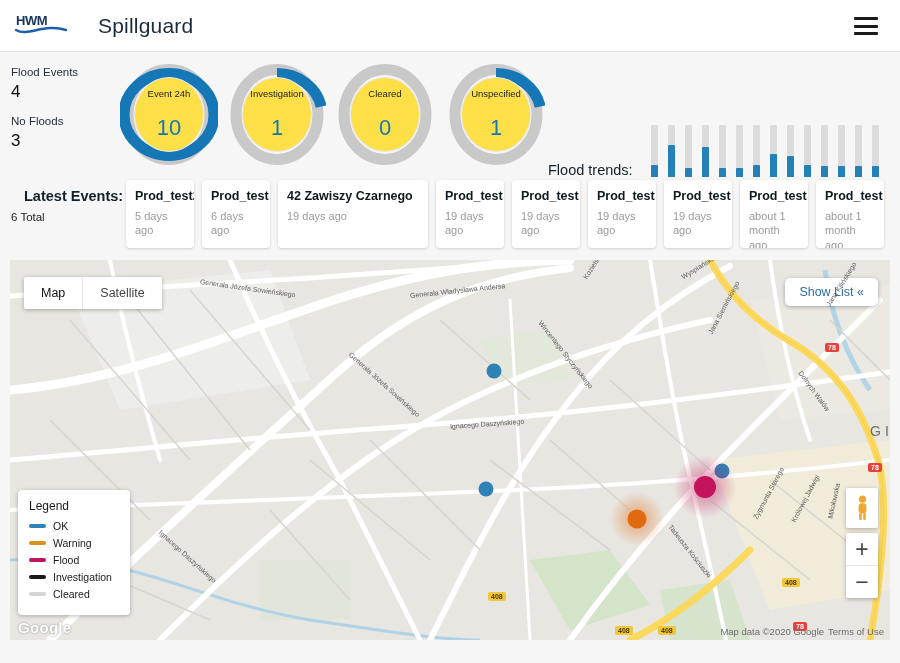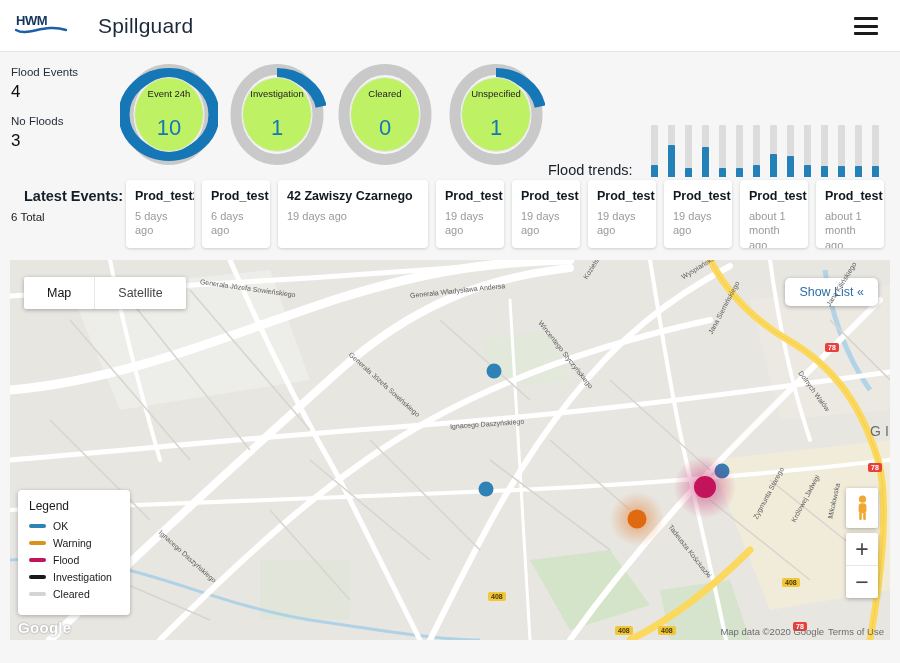--- a/index.html
+++ b/index.html
@@ -38,21 +38,21 @@
   .flood-counts { position: absolute; left: 11px; top: 14px; width: 110px; }
   .fc-label { font-size: 11.5px; color: #26303a; margin-bottom: 4px; }
   .fc-value { font-size: 17px; color: #0d0d0d; font-weight: 400; margin-bottom: 13px; }
 
   .donut { position: absolute; top: 10px; width: 98px; height: 105px; }
   .donut svg { position: absolute; left: 0; top: 0; }
   .donut .inner {
     position: absolute; left: 14px; top: 15px; width: 70px; height: 75px;
     border-radius: 50%/50%;
     display: flex; flex-direction: column; align-items: center; justify-content: center;
-    background: #bef264; border: 1px solid #e7e7e7; gap: 15px;
+    background: #fde047; border: 1px solid #e7e7e7; gap: 15px;
   }
   .donut .dtitle { font-size: 9.5px; color: #222; line-height: 1; white-space: nowrap; }
   .donut .dval { font-size: 22px; color: #1577b5; line-height: 1.15; margin-top: 1px; }
 
   #donut-0 { left: 120px; }
   #donut-1 { left: 228px; }
   #donut-2 { left: 336px; }
   #donut-3 { left: 447px; }
 
   .trends-label {
@@ -89,21 +89,21 @@
     background: #e9e6e1; overflow: hidden;
   }
   .map-canvas { position: absolute; inset: 0; }
 
   .maptype {
     position: absolute; left: 14px; top: 17px; display: flex;
     background: #fff; border-radius: 2px; box-shadow: 0 1px 4px rgba(0,0,0,.3);
     overflow: hidden; height: 32px;
   }
   .maptype div {
-    padding: 0 23px; display: flex; align-items: center; font-size: 12.5px;
+    padding: 0 17px; display: flex; align-items: center; font-size: 12.5px;
     color: #444; cursor: pointer;
   }
   .maptype .mt-active { color: #111; font-weight: 500; }
   .maptype .mt-sep { border-left: 1px solid #e6e6e6; padding: 0; width: 0; }
 
   .show-list {
     position: absolute; right: 12px; top: 18px; background: #fff;
     border-radius: 5px; box-shadow: 0 1px 4px rgba(0,0,0,.3);
     padding: 7px 14px; font-size: 12.5px; color: #2f6ea8; cursor: pointer;
     white-space: nowrap;

